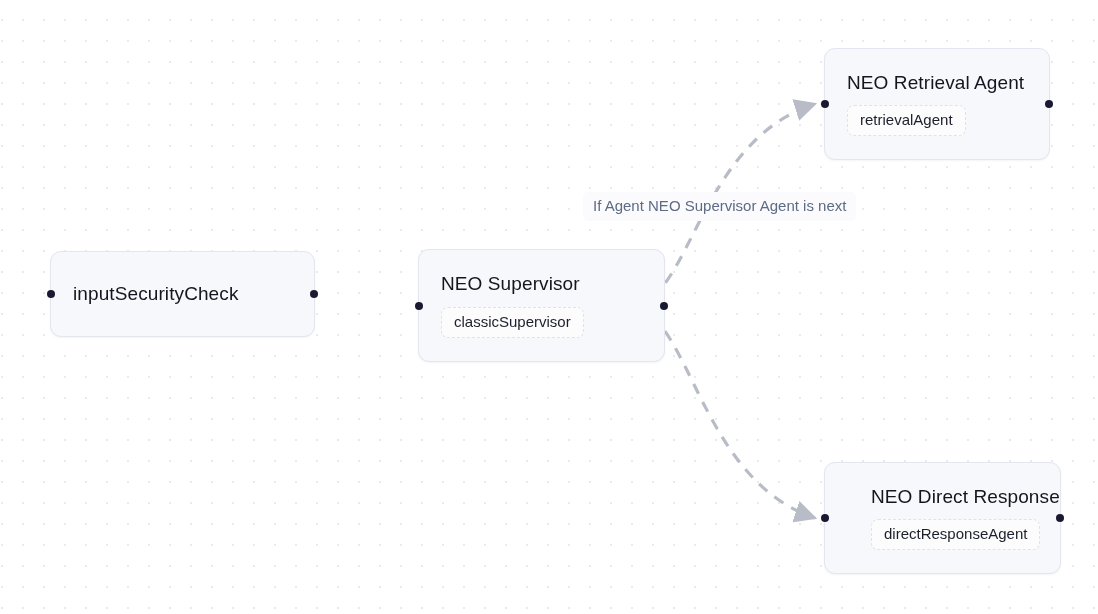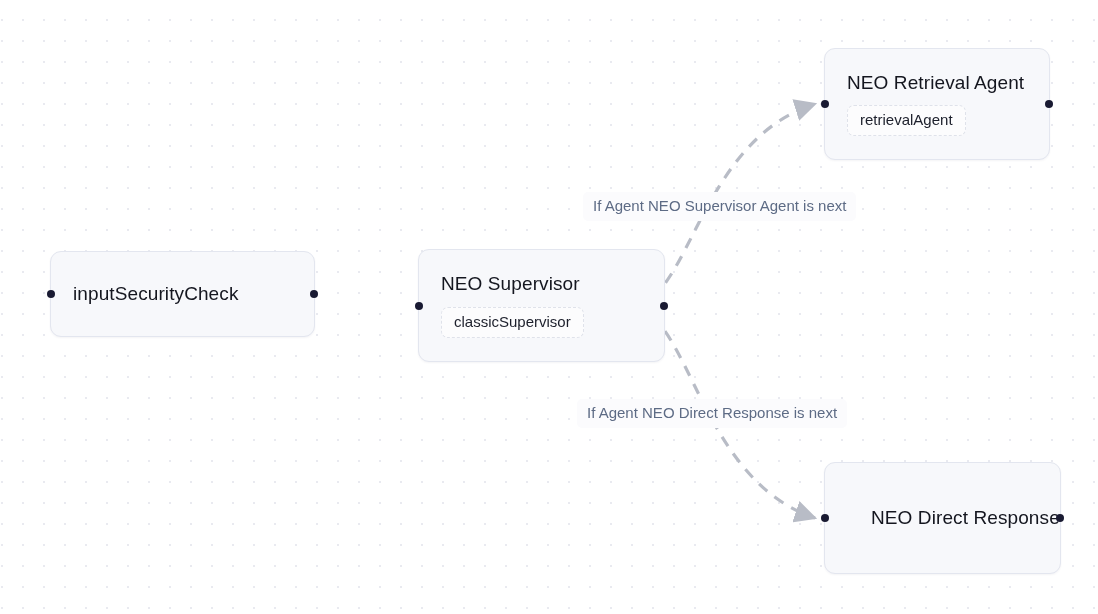--- a/index.html
+++ b/index.html
@@ -100,21 +100,20 @@
       </marker>
     </defs>
 
     <path d="M 634 305 C 690 300 700 140 815 104" fill="none" stroke="#b8bcc6" stroke-width="3.2" stroke-dasharray="11 9" stroke-linecap="butt" marker-end="url(#arrow-end)" marker-start="url(#arrow-start)"></path>
 
     <path d="M 634 308 C 690 315 700 480 815 518" fill="none" stroke="#b8bcc6" stroke-width="3.2" stroke-dasharray="11 9" stroke-linecap="butt" marker-end="url(#arrow-end)"></path>
   </svg>
 
   <div class="edge-label" style="left:583px; top:192px;">If Agent NEO Supervisor Agent is next</div>
 
-  <div class="edge-label" style="left:577px; top:399px;">If Agent NEO Direct Response is next</div>
 
   <div class="node" style="left:50px; top:251px; width:265px; height:86px;">
     <div class="node-title">inputSecurityCheck</div>
     <span class="handle left"></span>
     <span class="handle right"></span>
   </div>
 
   <div class="node" style="left:418px; top:249px; width:247px; height:113px;">
     <div class="node-title">NEO Supervisor</div>
     <div class="node-badge">classicSupervisor</div>
@@ -124,17 +123,18 @@
 
   <div class="node" style="left:824px; top:48px; width:226px; height:112px;">
     <div class="node-title">NEO Retrieval Agent</div>
     <div class="node-badge">retrievalAgent</div>
     <span class="handle left"></span>
     <span class="handle right"></span>
   </div>
 
   <div class="node" style="left:824px; top:462px; width:237px; height:112px;padding-left:46px;">
     <div class="node-title">NEO Direct Response</div>
+    <div class="node-badge">directResponseAgent</div>
     <span class="handle left"></span>
     <span class="handle right"></span>
   </div>
 
 </div>
 
 </body></html>

